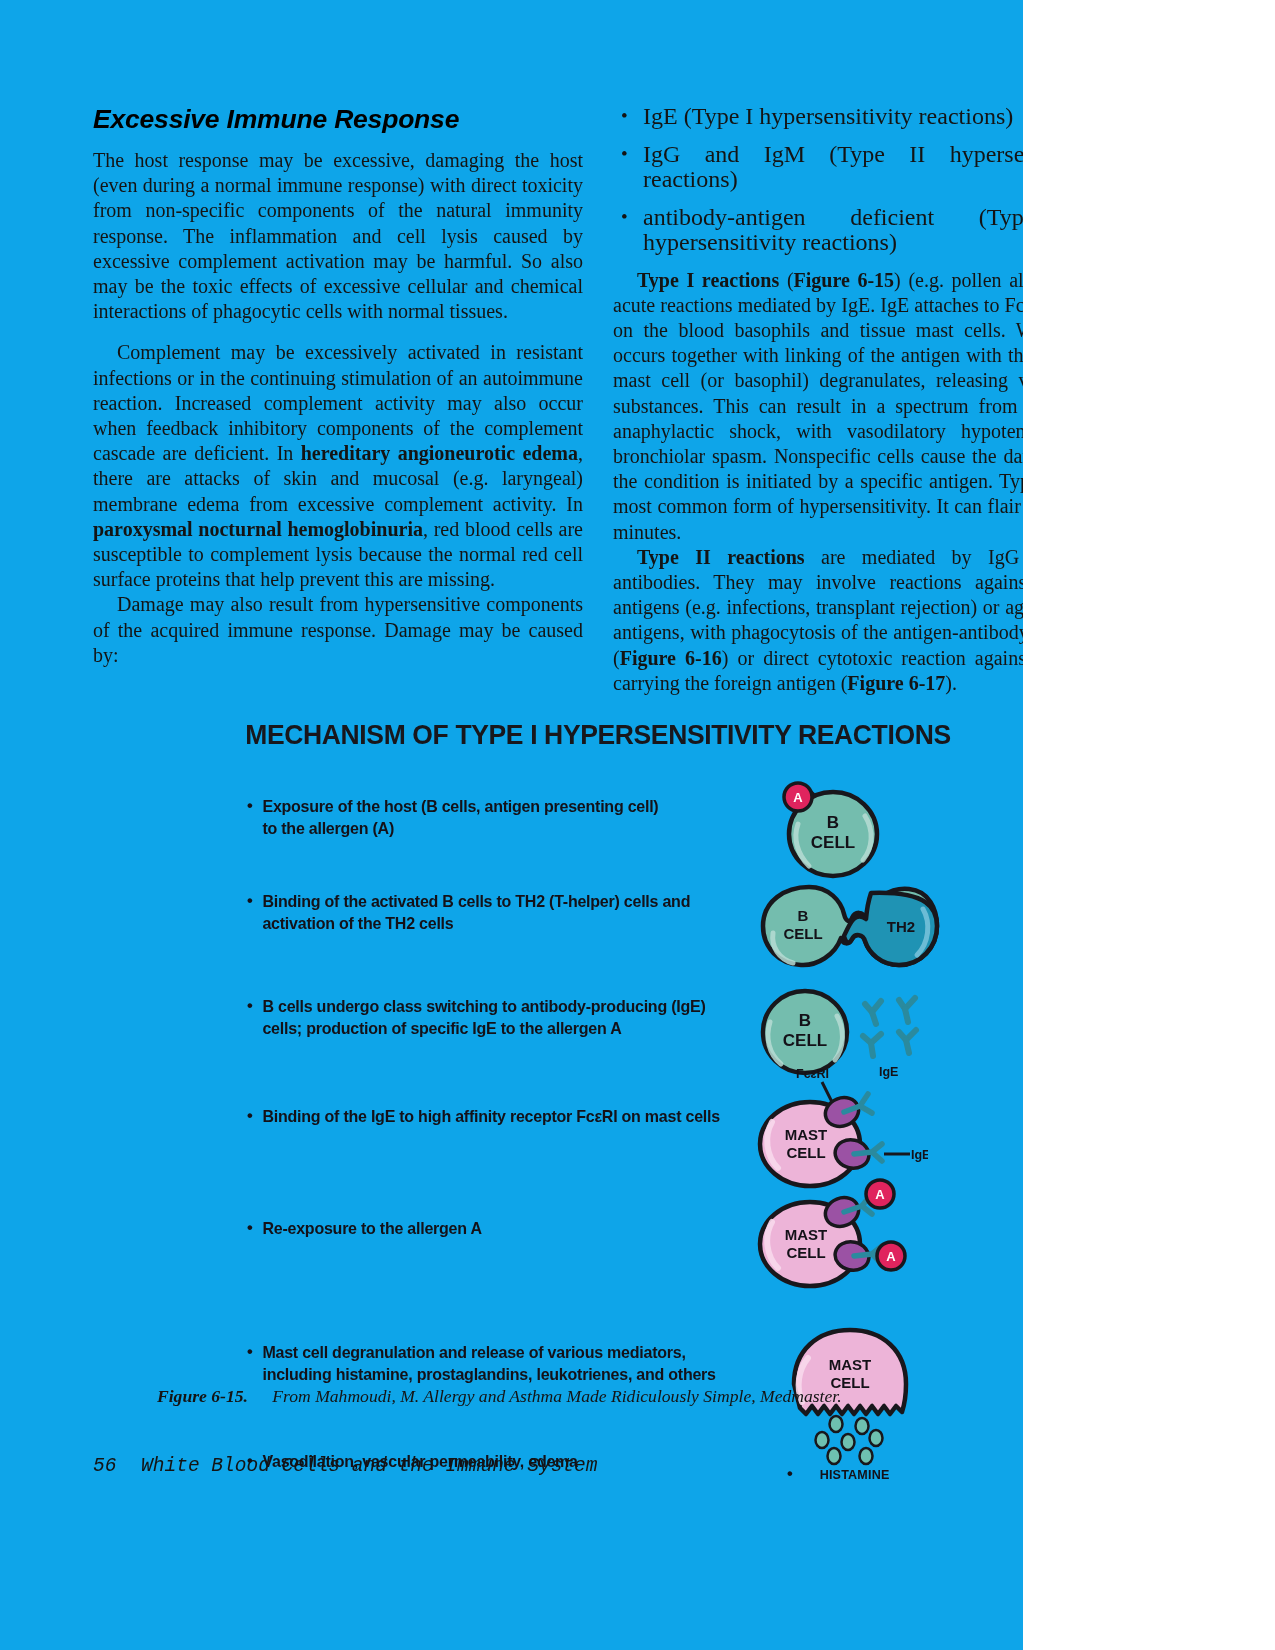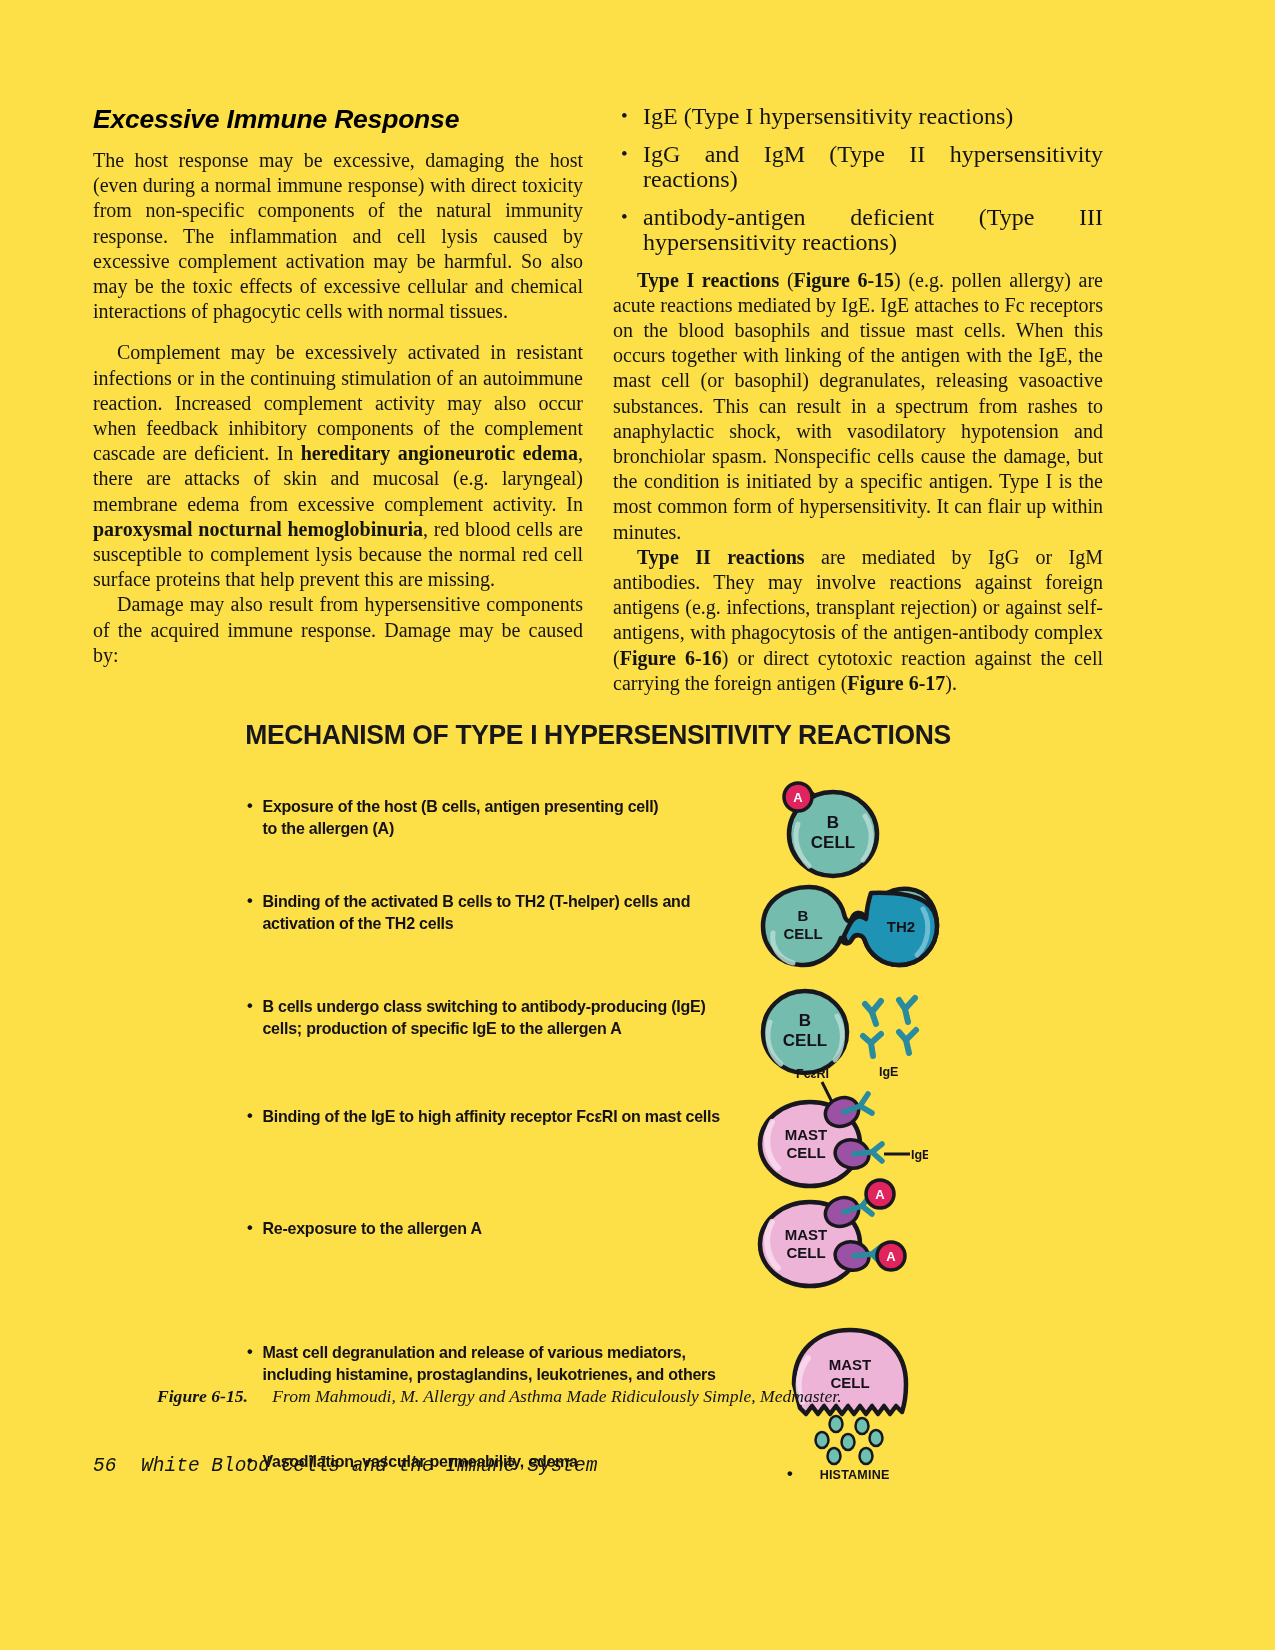--- a/index.html
+++ b/index.html
@@ -2,23 +2,23 @@
 <html><head>
 <meta charset="utf-8">
 <style>
   html, body {
     margin: 0;
     padding: 0;
     background: #ffffff;
   }
   .page {
     position: relative;
-    width: 1275px;
+    width: 1023px;
     height: 1650px;
-    background: #fde047;
+    background: #0ea5e9;
     overflow: hidden;
     font-family: "Liberation Serif", "DejaVu Serif", serif;
     color: #111111;
   }
 
   
   .columns {
     position: absolute;
     left: 93px;
     top: 104px;

